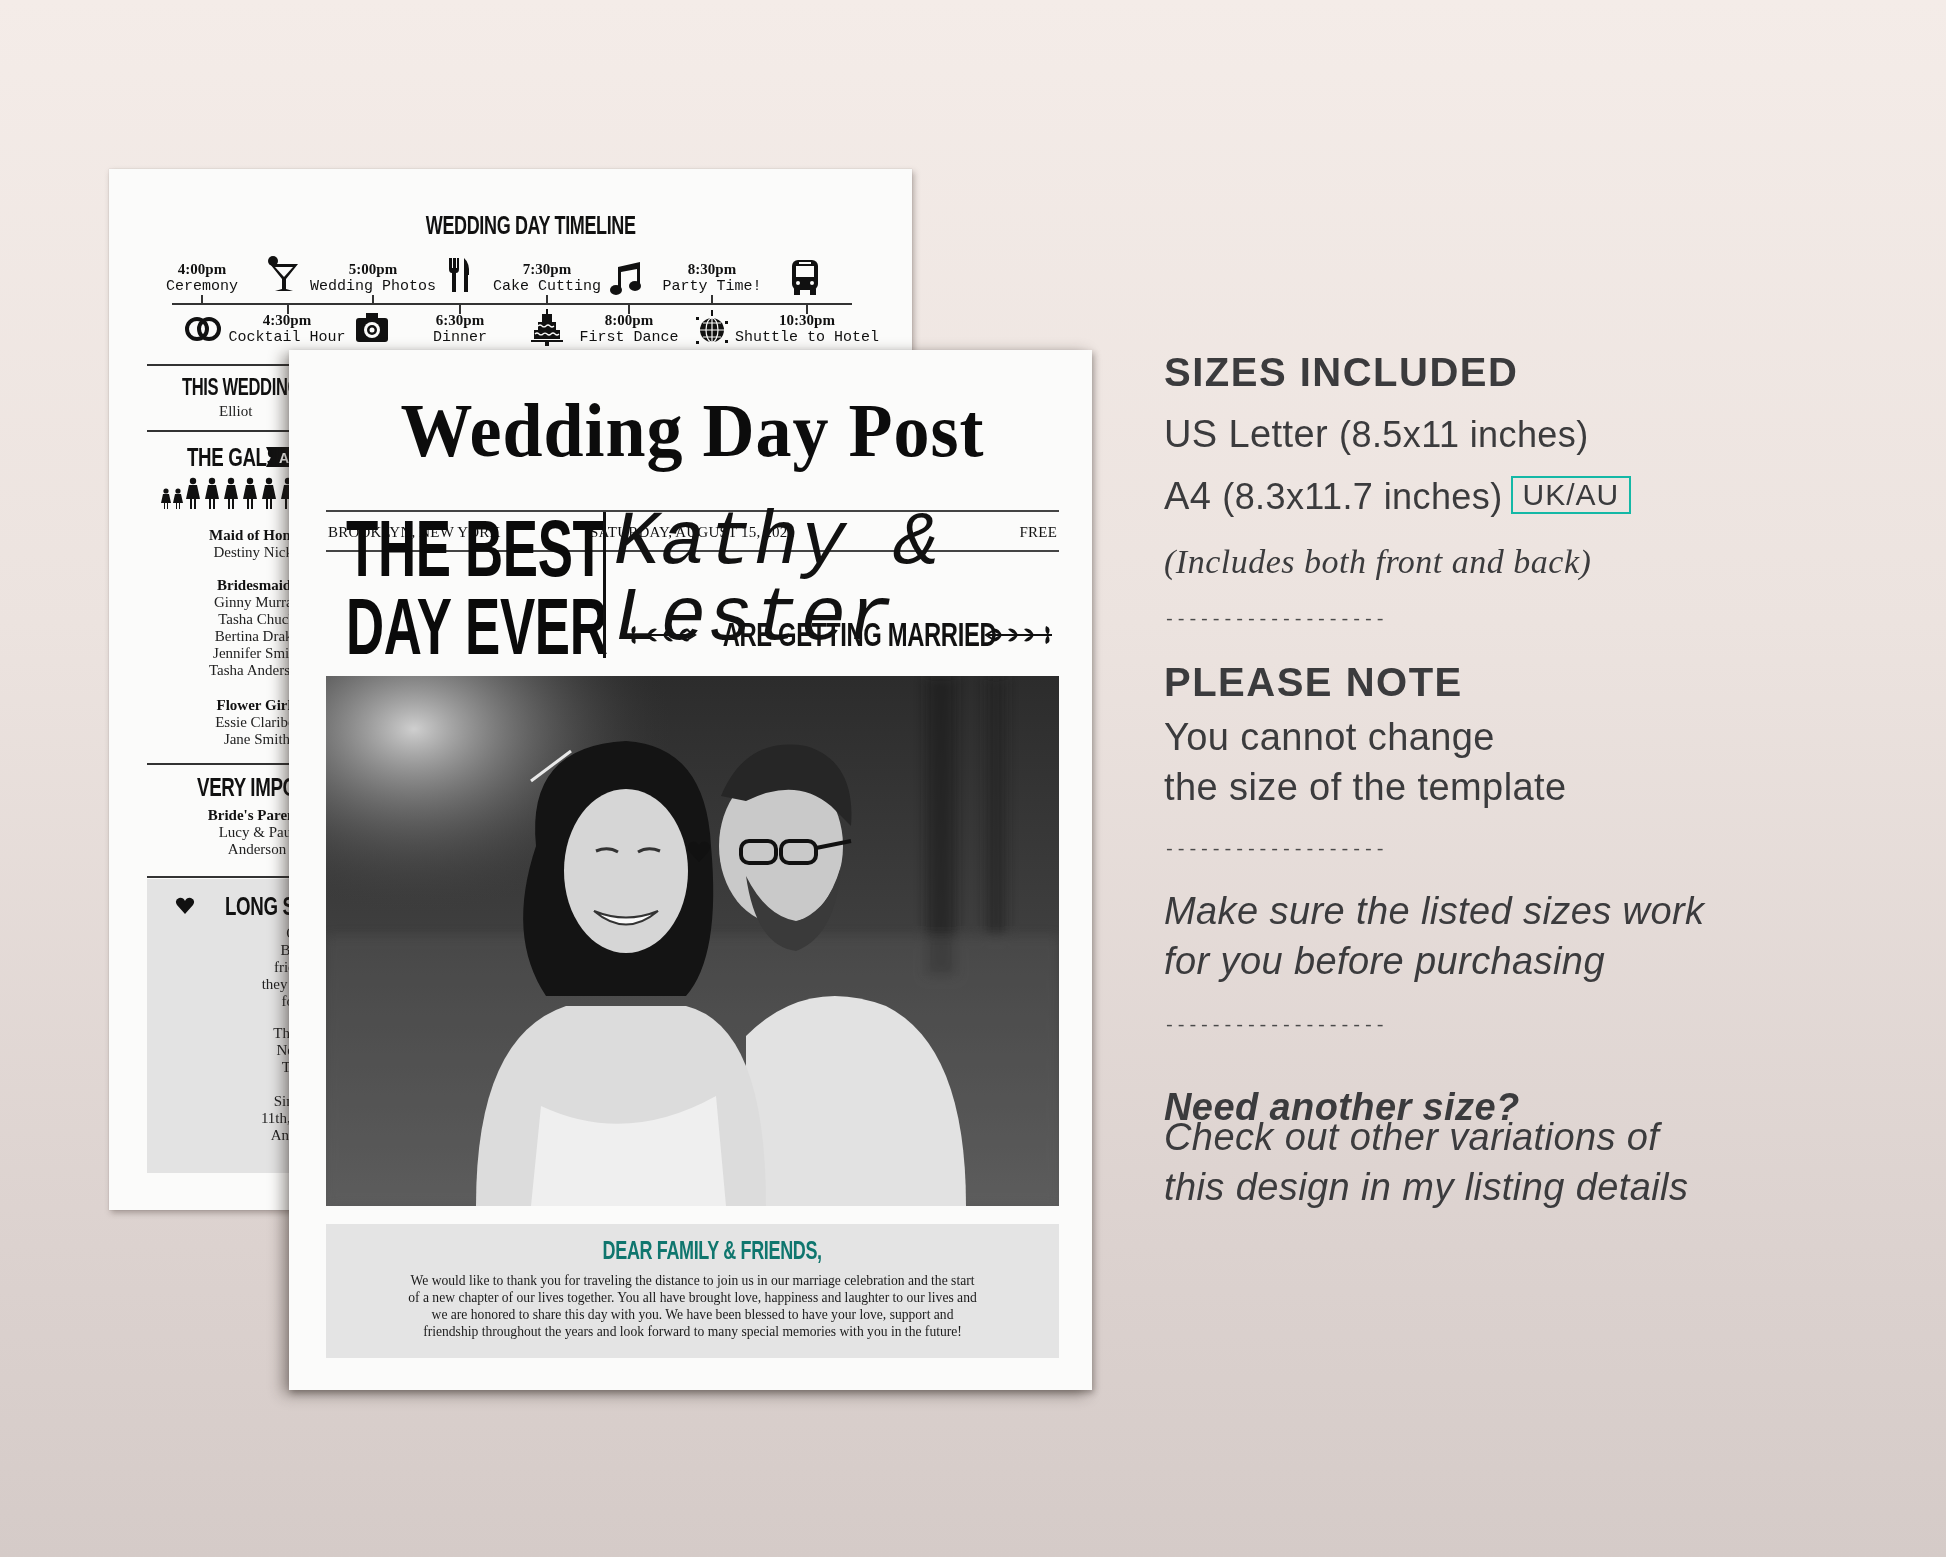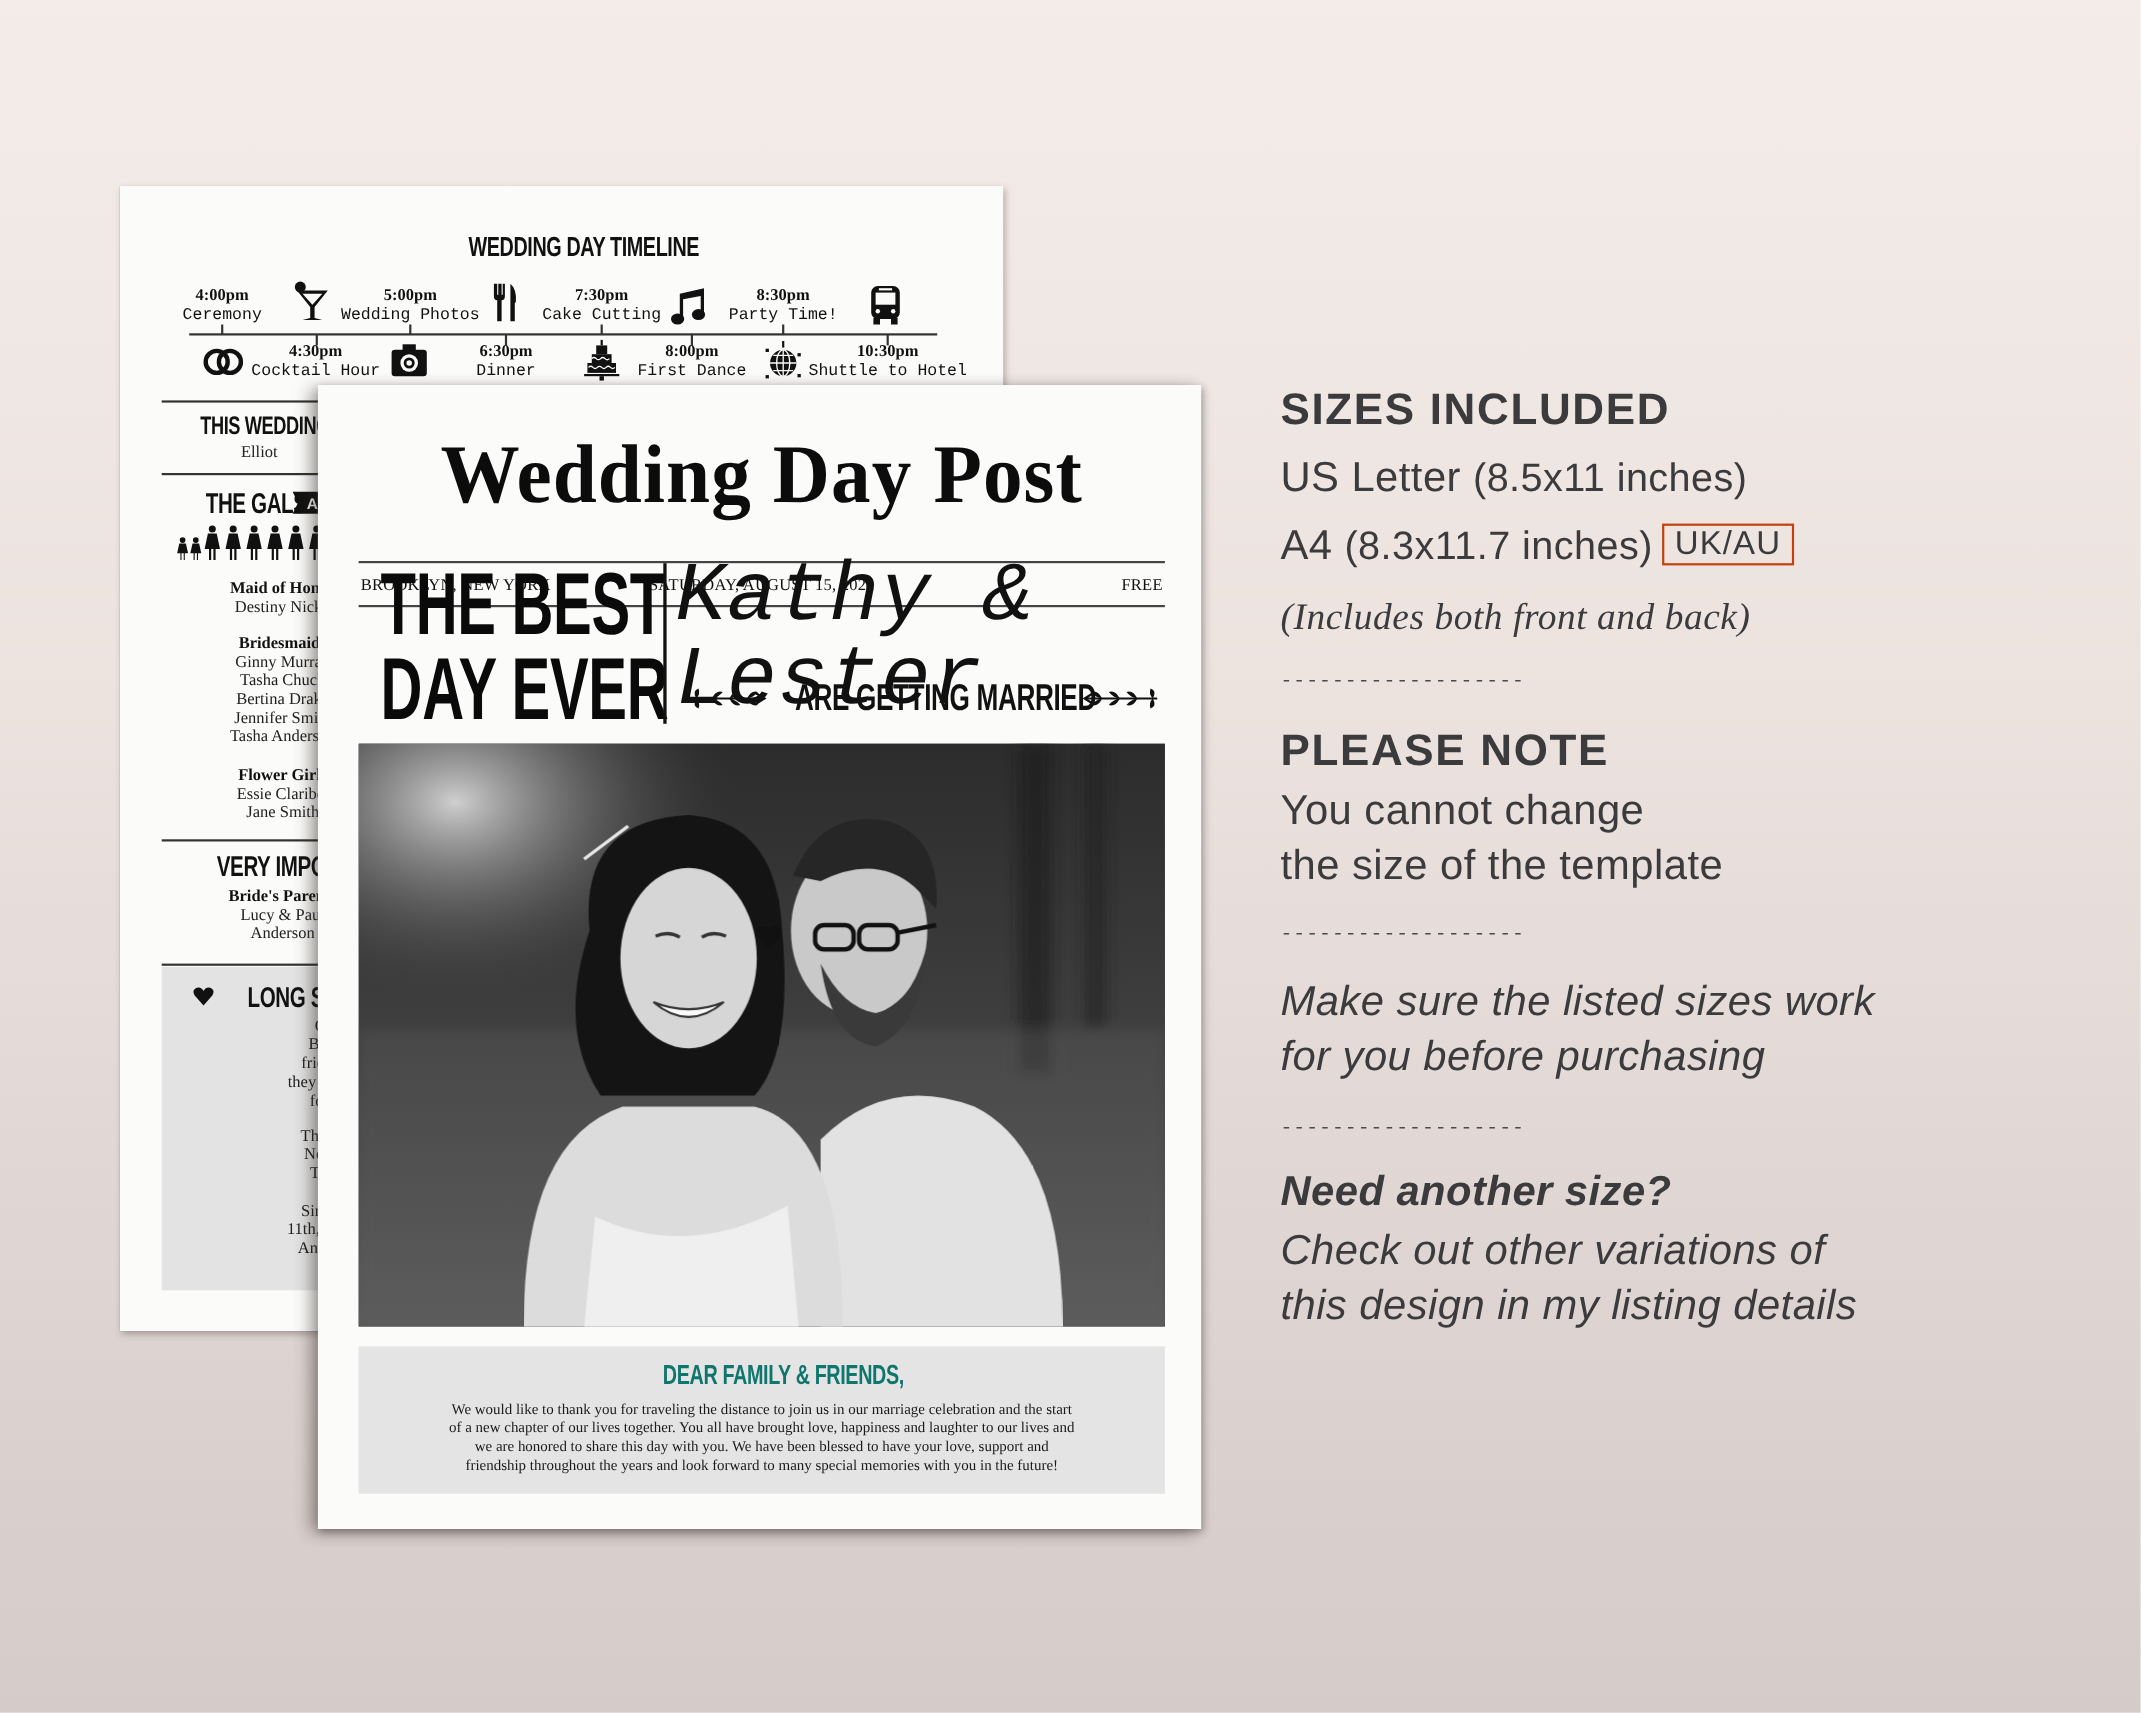--- a/index.html
+++ b/index.html
@@ -58,21 +58,21 @@
   .letter-title span { display: inline-block; transform: scaleX(0.72); }
   .letter-body { position: absolute; top: 48px; left: 14px; right: 14px; text-align: center; font-family: "Liberation Serif", serif; font-size: 13.6px; line-height: 17px; color: #1a1a1a; }
 
   
   .info { position: absolute; left: 1164px; color: #3a3a3c; }
   .info-h { font-size: 40px; font-weight: 700; letter-spacing: 1.5px; color: #3b3b3d; }
   .info-p { font-size: 38px; color: #3b3b3d; letter-spacing: 0.4px; }
   .info-p .paren { font-size: 36px; }
   .info-i { font-size: 38px; font-style: italic; color: #3b3b3d; letter-spacing: 0.4px; }
   .info-serif-i { font-family: "Liberation Serif", serif; font-style: italic; font-size: 34px; color: #3b3b3d; letter-spacing: 0.5px; }
-  .badge { display: inline-block; border: 2px solid #c2410c; padding: 0px 10px; font-size: 30px; letter-spacing: 1px; margin-left: 8px; vertical-align: 4px; }
+  .badge { display: inline-block; border: 2px solid #14b8a6; padding: 0px 10px; font-size: 30px; letter-spacing: 1px; margin-left: 8px; vertical-align: 4px; }
   .dashes { font-family: "Liberation Mono", monospace; font-size: 18px; letter-spacing: 0.9px; color: #4a4a4a; }
 </style>
 </head>
 <body>
 
 <div class="page" id="back">
   <div class="tl-title cond"><span>WEDDING DAY TIMELINE</span></div>
   <div class="tl-line"></div>
 
   <div class="tl-item" style="left:93px;top:92px">
@@ -367,17 +367,17 @@
   <div>the size of the template</div>
 </div>
 <div class="info dashes" style="top:840px">-------------------</div>
 
 <div class="info info-i" style="top:886px;line-height:50px">
   <div>Make sure the listed sizes work</div>
   <div>for you before purchasing</div>
 </div>
 <div class="info dashes" style="top:1016px">-------------------</div>
 
-<div class="info info-i" style="top:1062px;font-weight:700">Need another size?</div>
+<div class="info info-i" style="top:1086px;font-weight:700">Need another size?</div>
 <div class="info info-i" style="top:1112px;line-height:50px">
   <div>Check out other variations of</div>
   <div>this design in my listing details</div>
 </div>
 
 </body></html>

